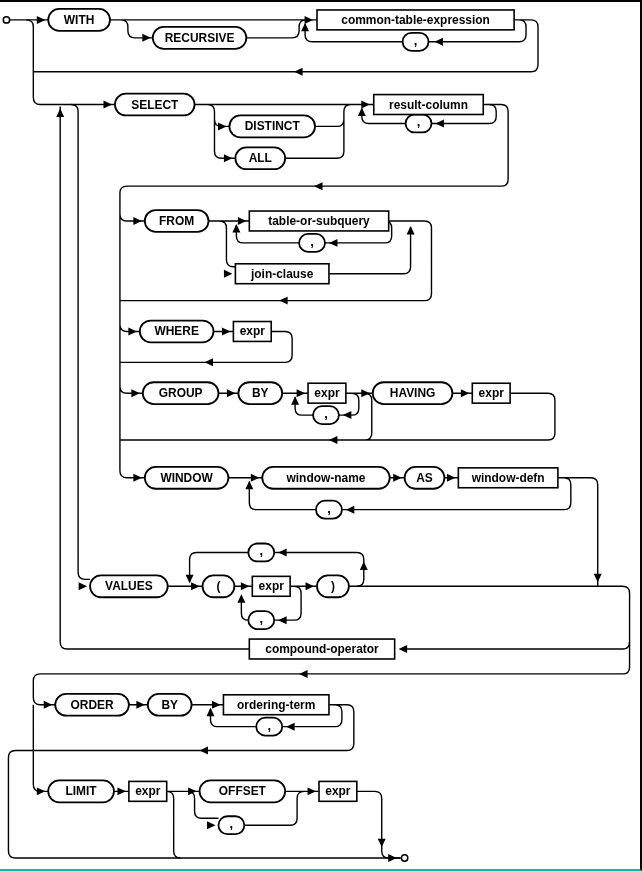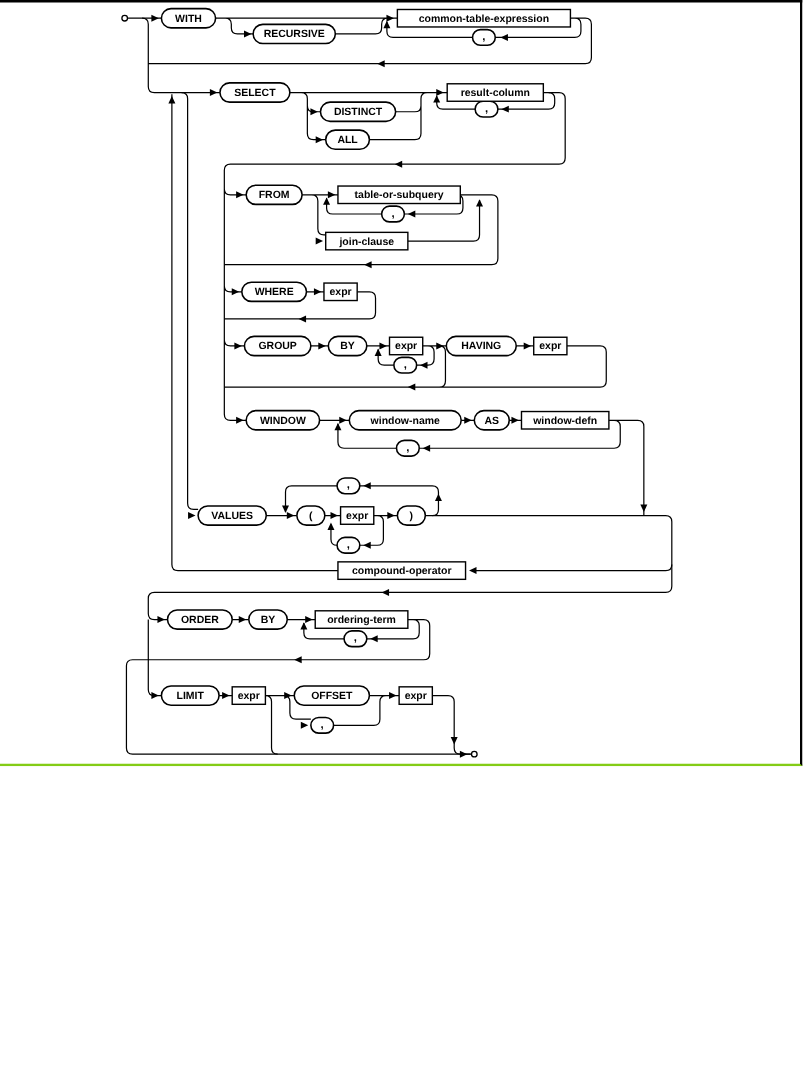--- a/index.html
+++ b/index.html
@@ -1,18 +1,18 @@
 <!DOCTYPE html>
 <html><head>
 <meta charset="utf-8">
 <style>
   *{box-sizing:border-box}
   body{margin:0;background:#fff;font-family:"Liberation Sans",sans-serif}
-  .wrap{position:relative;width:642px;height:613px;background:#fff;
-        border-top:2px solid #000;border-right:2px solid #000;border-bottom:2px solid #84cc16;overflow:hidden}
+  .wrap{position:relative;width:642px;height:871px;background:#fff;
+        border-top:2px solid #000;border-right:2px solid #000;border-bottom:2px solid #14b8a6;overflow:hidden}
   svg{display:block;width:100%;height:100%}
   .wire{fill:none;stroke:#000;stroke-width:1.4}
   .kw{fill:#fff;stroke:#000;stroke-width:1.8}
   .nt{fill:#fff;stroke:#000;stroke-width:1.6}
   .lbl{font:bold 12px "Liberation Sans",sans-serif;fill:#000;text-anchor:middle}
   .comma{font:bold 13px "Liberation Sans",sans-serif;fill:#000;text-anchor:middle}
   .arr{fill:#000}
   .term{fill:#fff;stroke:#000;stroke-width:1.5}
 </style>
 </head>

